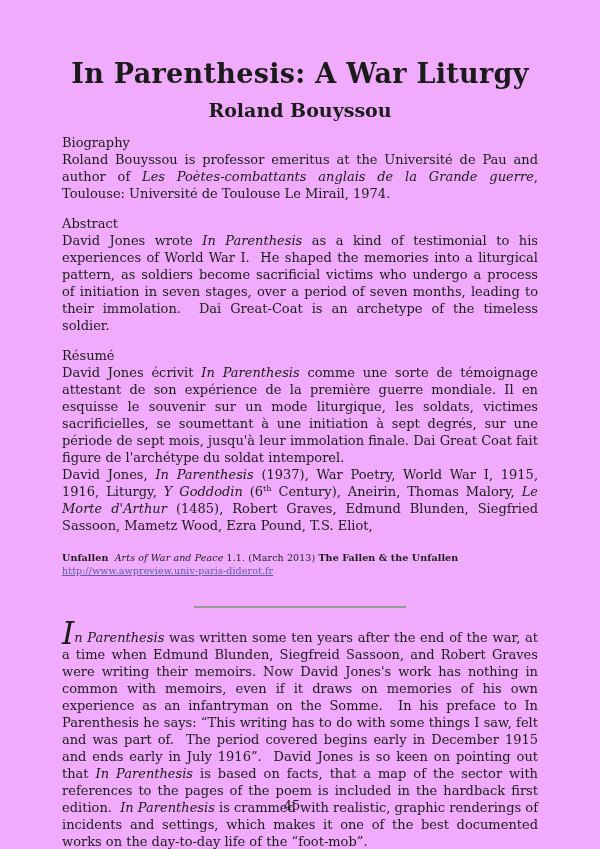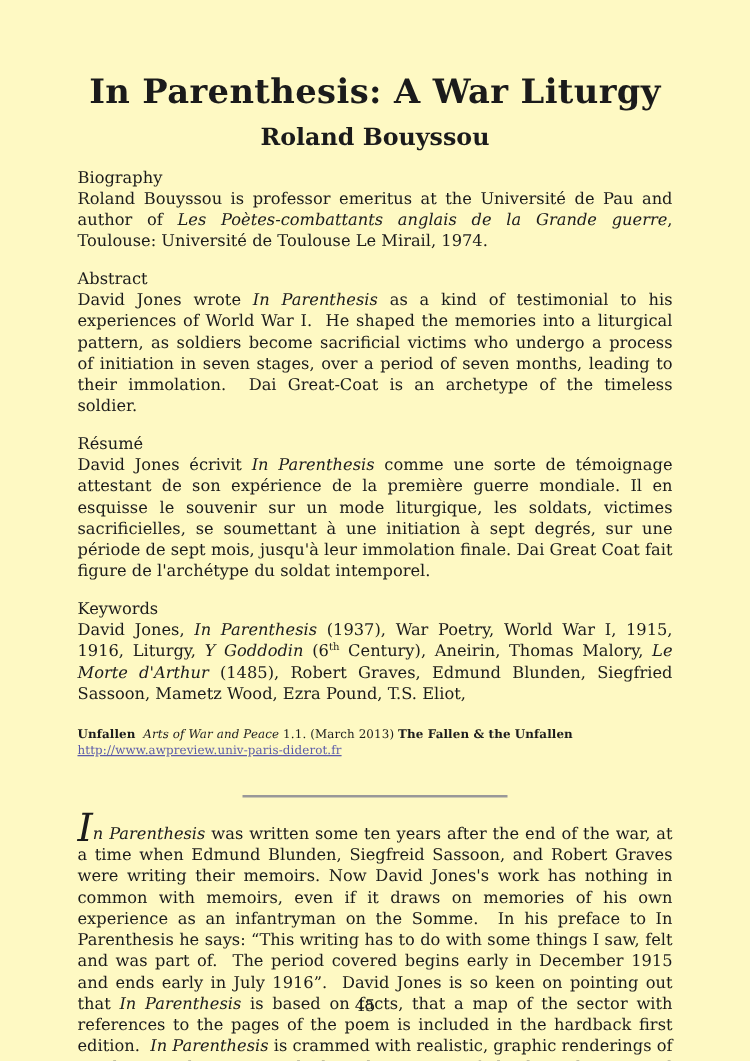--- a/index.html
+++ b/index.html
@@ -2,21 +2,21 @@
 <html style="--link-color: #5a5aaa; --divider-color: #999999;"><head>
 <meta charset="utf-8">
 <style>
   :root { --link-color:#5a5aaa; --divider-color:#999999; }
   * { box-sizing:border-box; }
   html,body { margin:0; padding:0; background:#ffffff; }
   .page {
     position:relative;
     width:600px; height:849px;
     margin:0 auto;
-    background:#fef9c3;
+    background:#f0abfc;
     color:#1b1b1b;
     font-family:"DejaVu Serif","Liberation Serif",serif;
     padding:58px 62px 0 62px;
     overflow:hidden;
   }
   .title {
     font-size:27px; font-weight:bold; text-align:center;
     margin:0 0 10px 0; letter-spacing:0.3px;
   }
   .author {
@@ -77,21 +77,20 @@
     <div class="sec-heading">Abstract</div>
     <p class="para"><span>David Jones wrote </span><span class="i">In Parenthesis</span><span> as a kind of testimonial to his experiences of World War I.  He shaped the memories into a liturgical pattern, as soldiers become sacrificial victims who undergo a process of initiation in seven stages, over a period of seven months, leading to their immolation.  Dai Great-Coat is an archetype of the timeless soldier.</span></p>
   </div>
 
   <div>
     <div class="sec-heading">Résumé</div>
     <p class="para"><span>David Jones écrivit </span><span class="i">In Parenthesis</span><span> comme une sorte de témoignage attestant de son expérience de la première guerre mondiale. Il en esquisse le souvenir sur un mode liturgique, les soldats, victimes sacrificielles, se soumettant à une initiation à sept degrés, sur une période de sept mois, jusqu'à leur immolation finale. Dai Great Coat fait figure de l'archétype du soldat intemporel.</span></p>
   </div>
 
   <div>
-    <div class="sec-heading">Keywords</div>
     <p class="para"><span>David Jones, </span><span class="i">In Parenthesis</span><span> (1937), War Poetry, World War I, 1915, 1916, Liturgy, </span><span class="i">Y Goddodin</span><span> (6</span><span class="sup">th</span><span> Century), Aneirin, Thomas Malory, </span><span class="i">Le Morte d'Arthur</span><span> (1485), Robert Graves, Edmund Blunden, Siegfried Sassoon, Mametz Wood, Ezra Pound, T.S. Eliot,</span></p>
   </div>
 
   <div class="citation"><span class="b">Unfallen</span><span>  </span><span class="i">Arts of War and Peace</span><span> 1.1. (March 2013) </span><span class="b">The Fallen &amp; the Unfallen</span><span>  </span><a class="link" href="#">http://www.awpreview.univ-paris-diderot.fr</a></div>
 
   <hr class="divider">
 
   <div class="bodytext">
     <p class="para"><span class="dropcap">I</span><span><span class="i">n Parenthesis</span><span> was written some ten years after the end of the war, at a time when Edmund Blunden, Siegfreid Sassoon, and Robert Graves were writing their memoirs. Now David Jones's work has nothing in common with memoirs, even if it draws on memories of his own experience as an infantryman on the Somme.  In his preface to In Parenthesis he says: “This writing has to do with some things I saw, felt and was part of.  The period covered begins early in December 1915 and ends early in July 1916”.  David Jones is so keen on pointing out that </span><span class="i">In Parenthesis</span><span> is based on facts, that a map of the sector with references to the pages of the poem is included in the hardback first edition.  </span><span class="i">In Parenthesis</span><span> is crammed with realistic, graphic renderings of incidents and settings, which makes it one of the best documented works on the day-to-day life of the “foot-mob”.</span></span></p>
 

